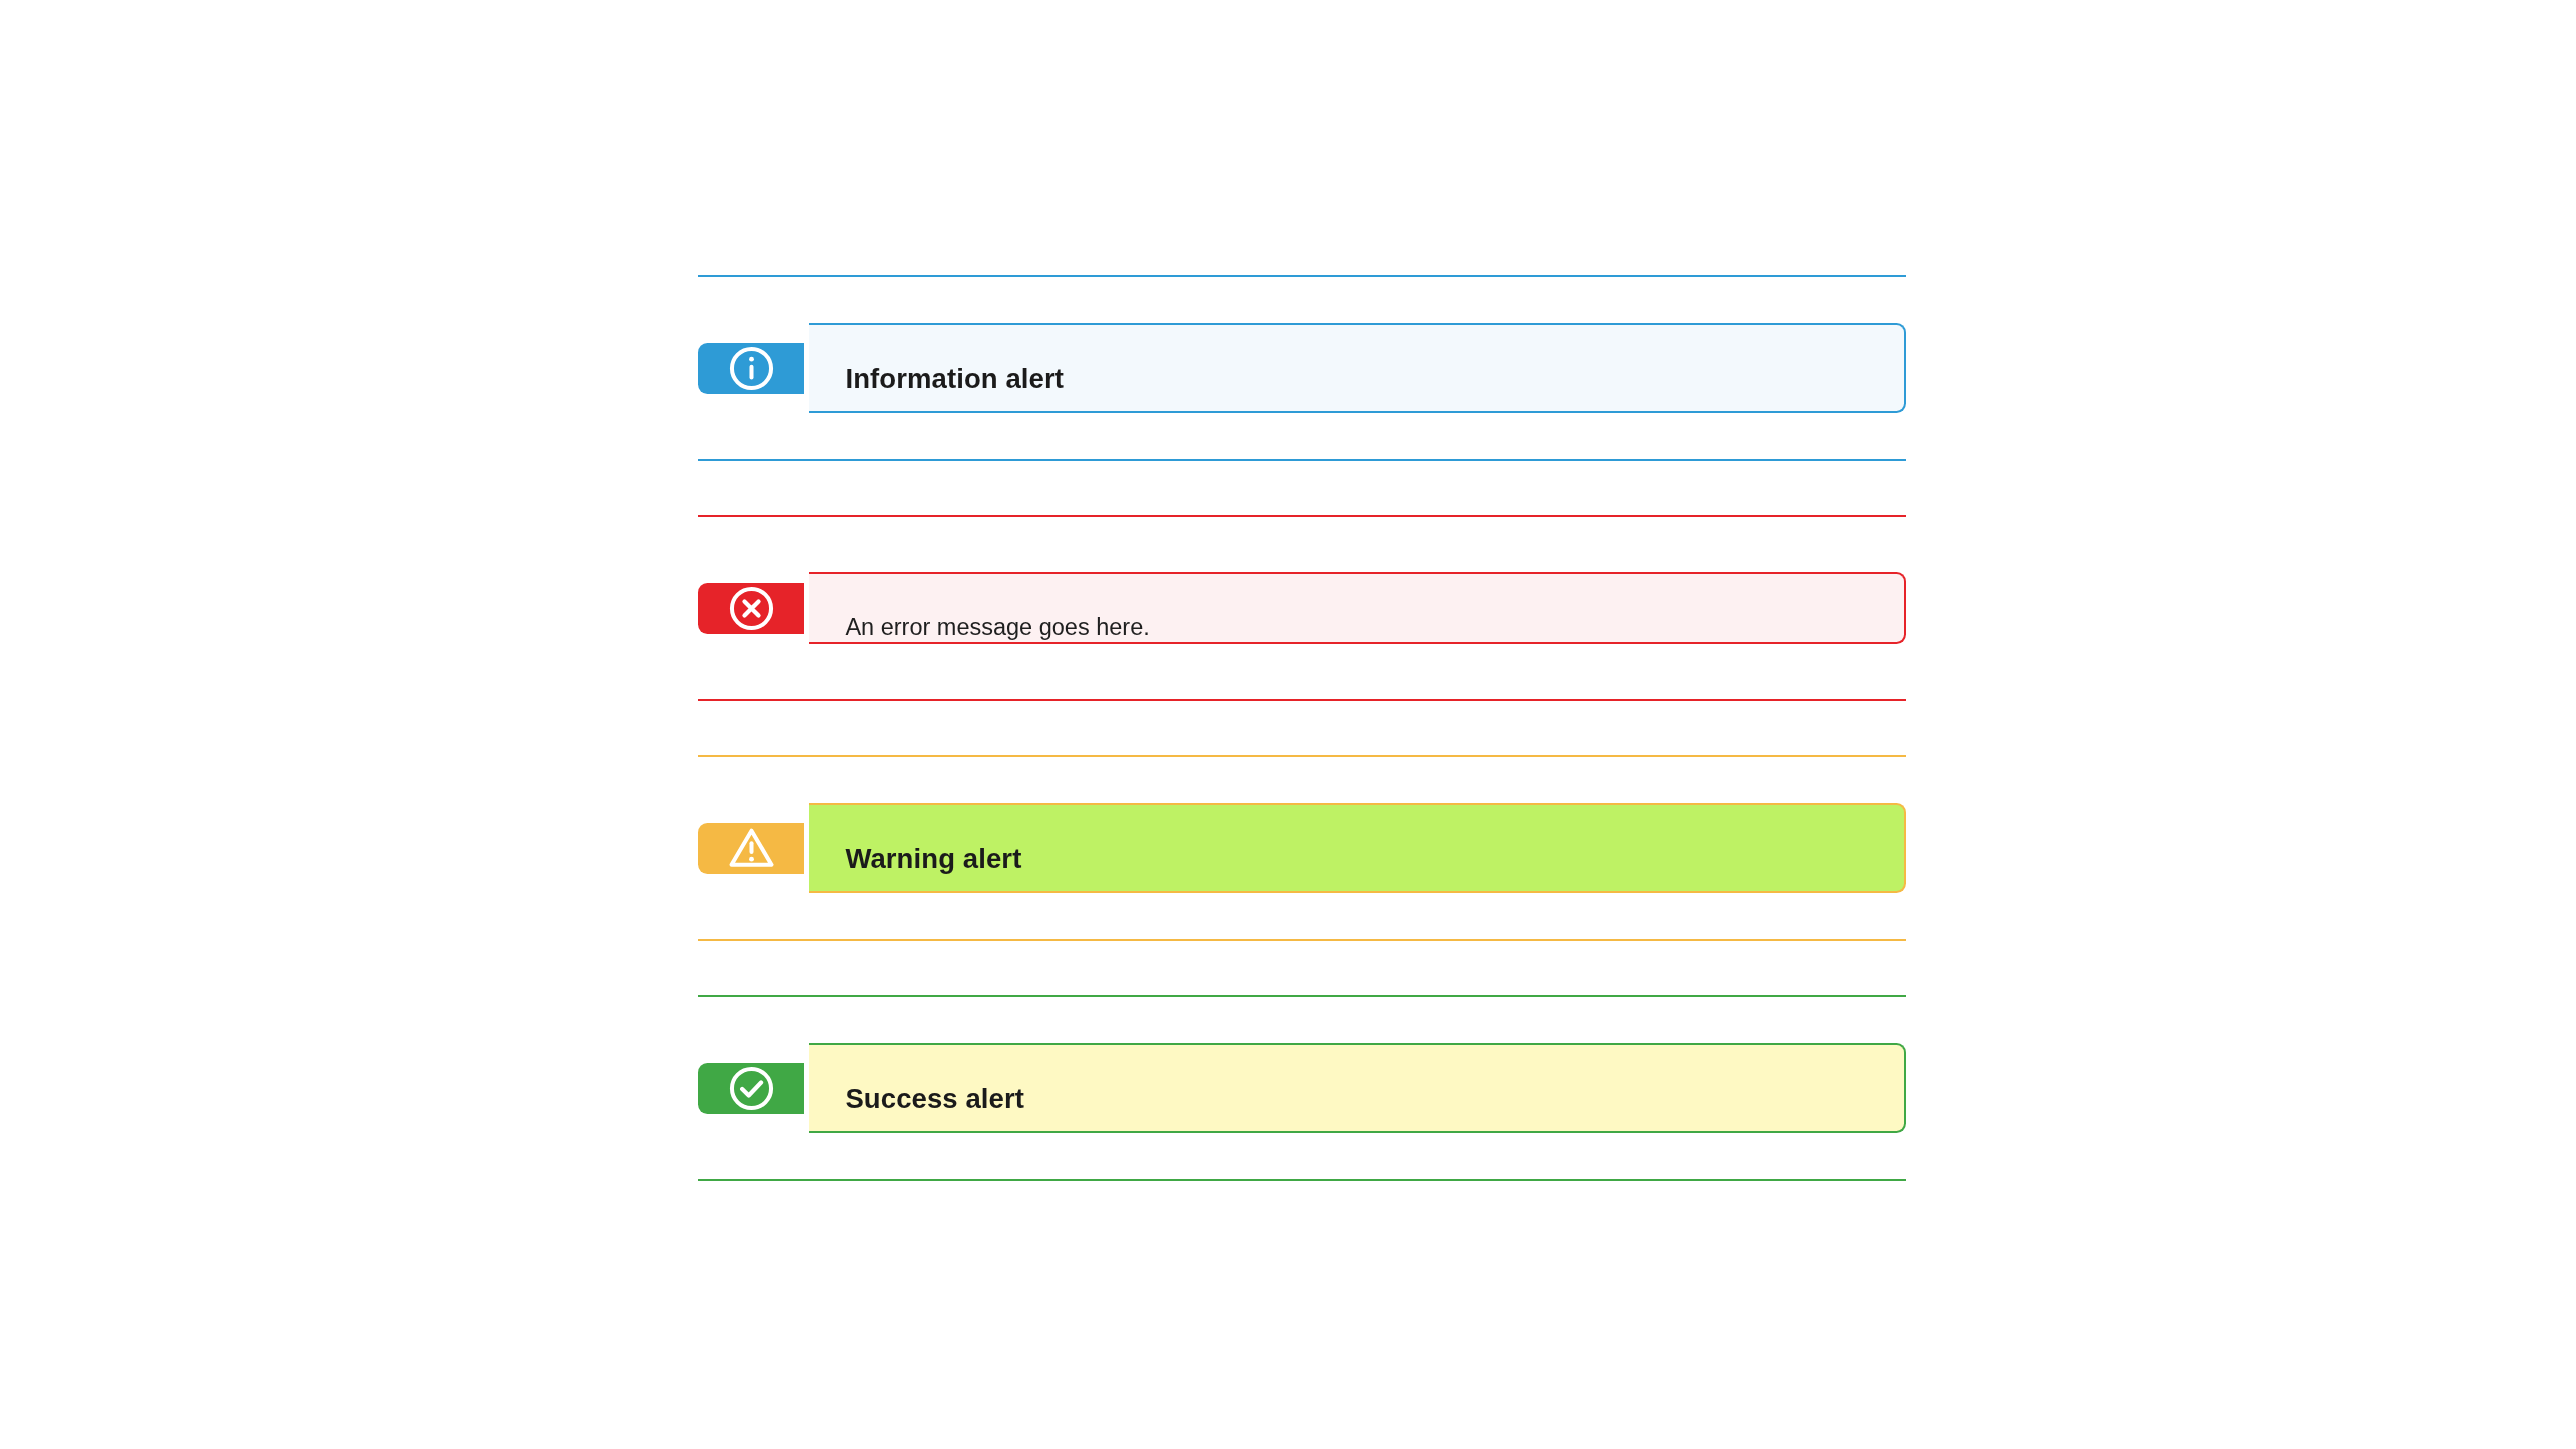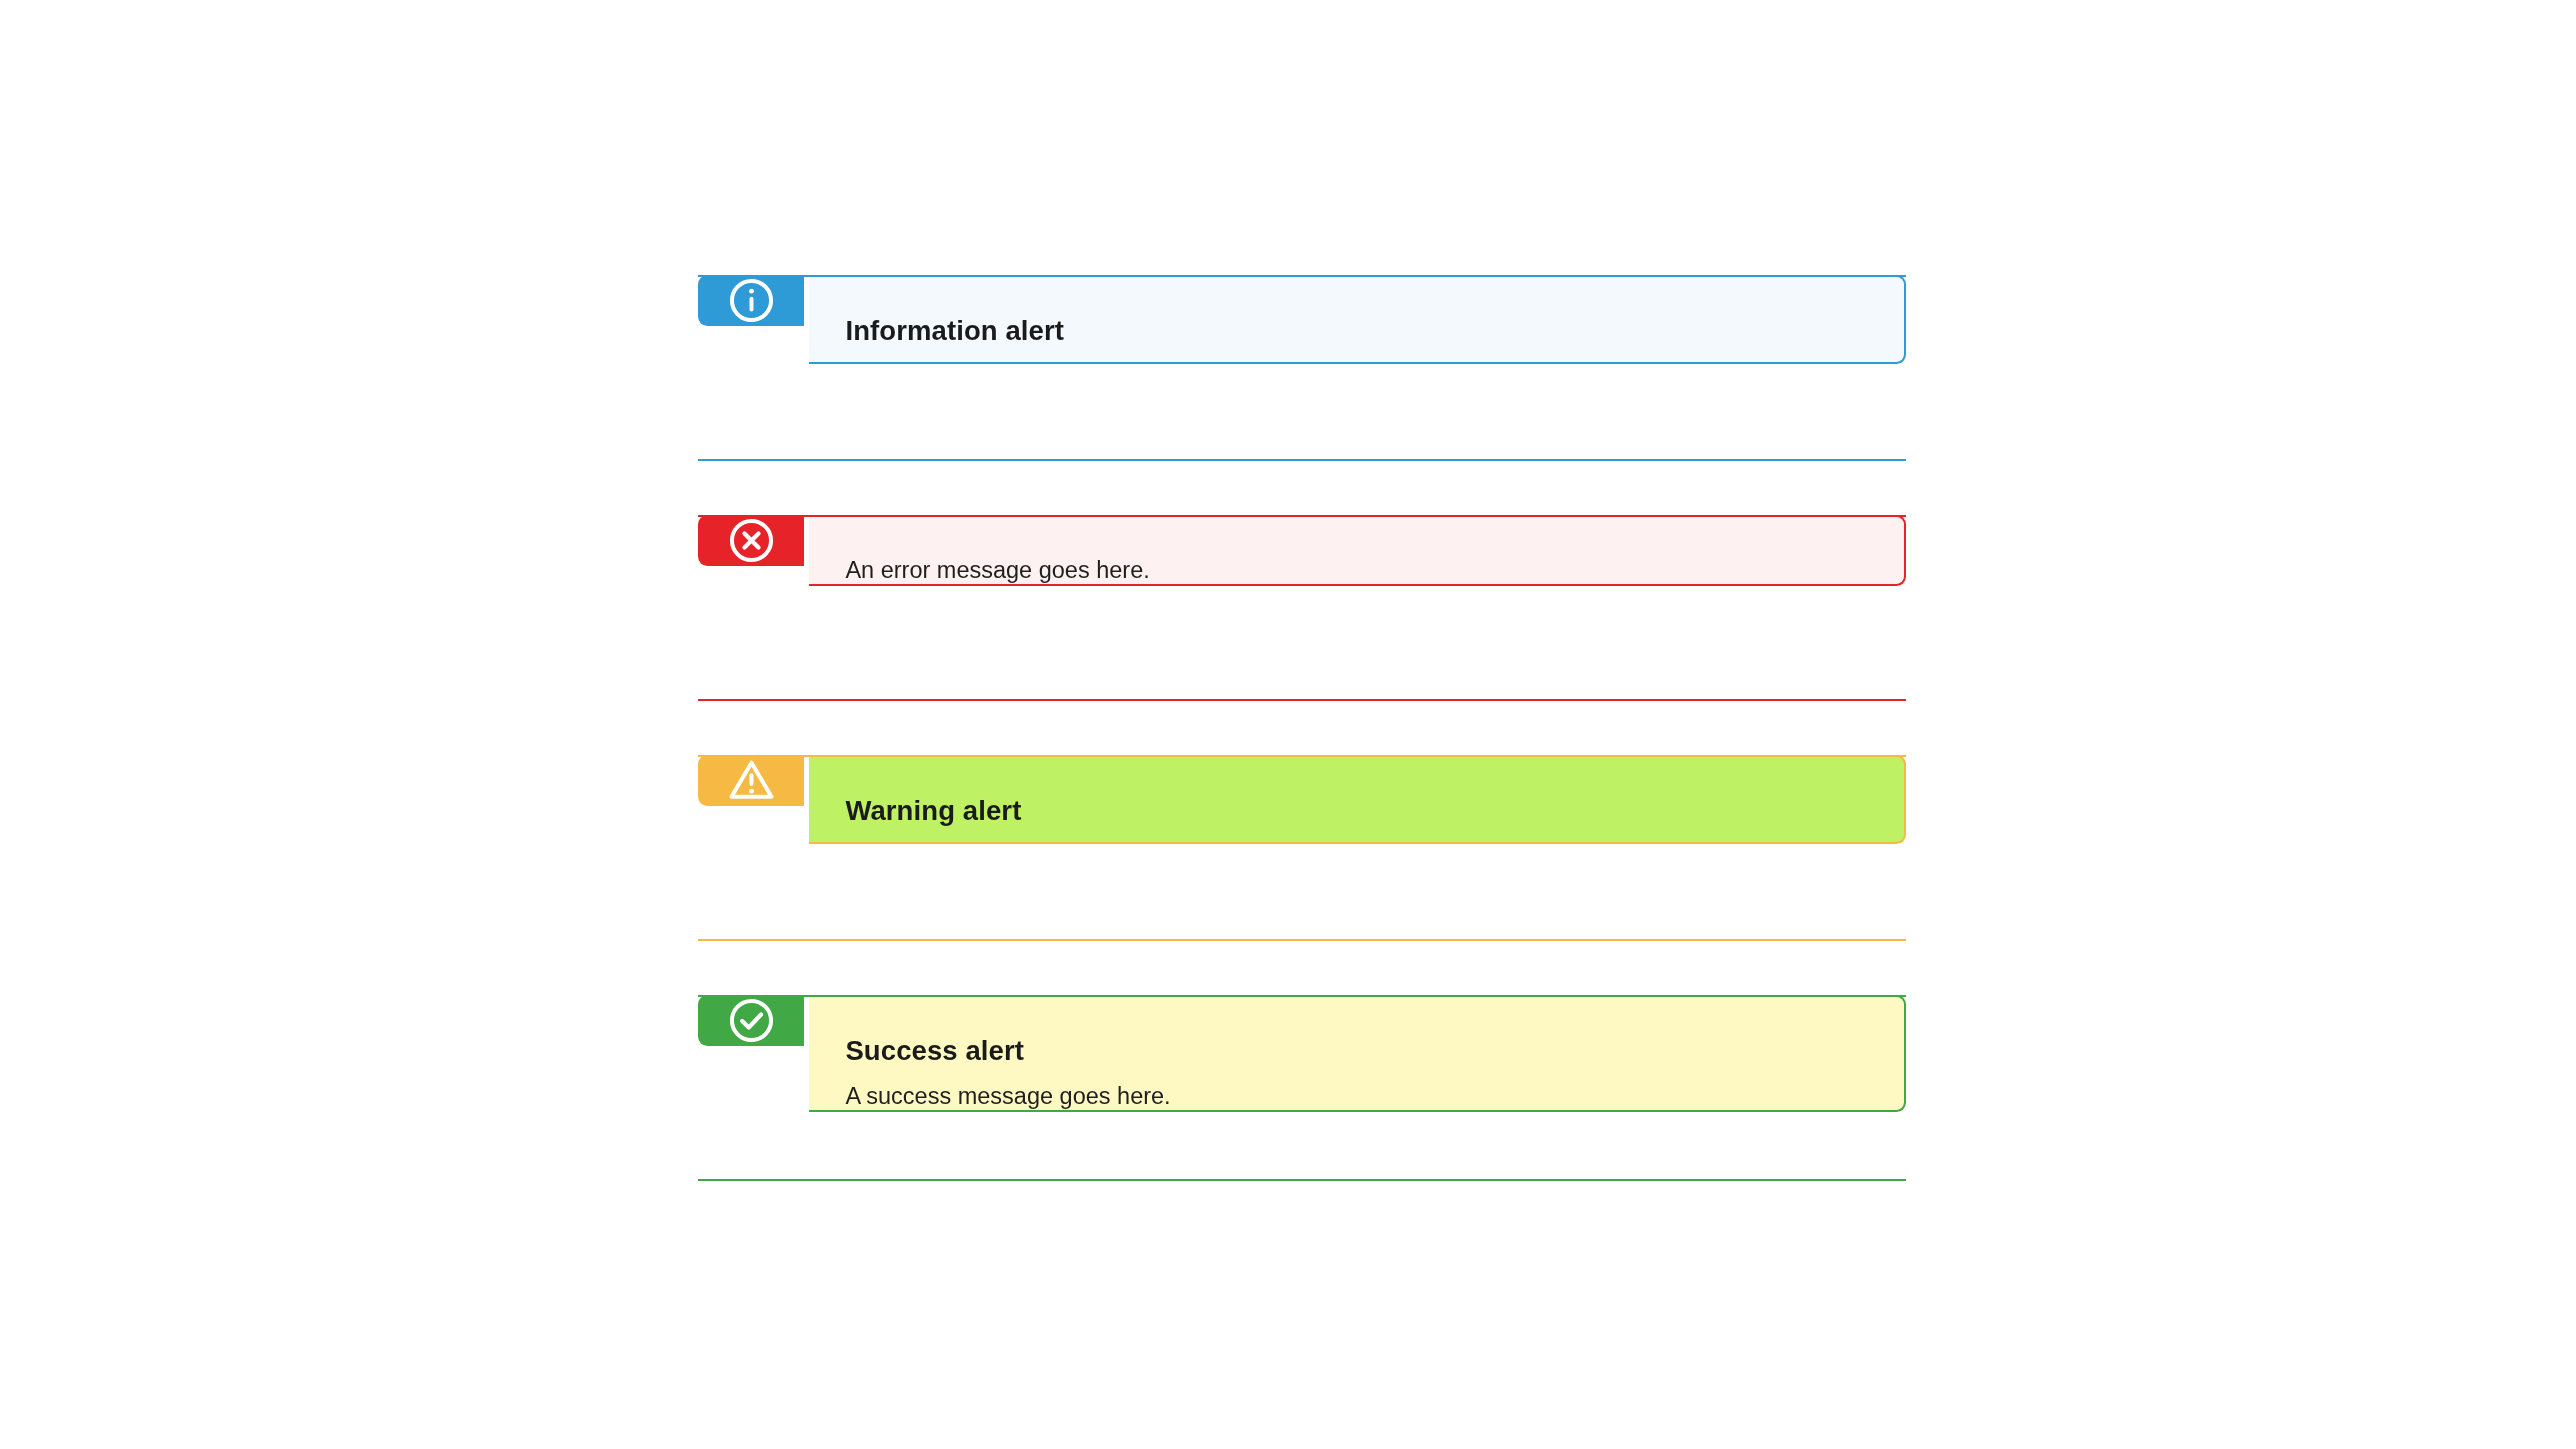--- a/index.html
+++ b/index.html
@@ -28,21 +28,21 @@
     top: 275px;
     width: 1208px;
     display: flex;
     flex-direction: column;
     gap: 54px;
   }
 
   .alert {
     position: relative;
     display: flex;
-    align-items: flex-start;
+    align-items: center;
     width: 1208px;
     height: 186px;
     border-radius: 9.4px;
     box-sizing: border-box;
     background: #ffffff;
   }
 
   
   .alert-icon-strip {
     flex: 0 0 106px;
@@ -178,21 +178,20 @@
         <span class="alert-icon">
           <svg viewBox="0 0 24 24" fill="none" xmlns="http://www.w3.org/2000/svg">
             <circle cx="12" cy="12" r="9.2" stroke="#FFFFFF" stroke-width="1.9"></circle>
             <path d="M7.6 12.2 L10.7 15.3 L16.5 9.2" stroke="#FFFFFF" stroke-width="2.0" stroke-linecap="round" stroke-linejoin="round"></path>
           </svg>
         </span>
       </div>
       <div class="alert-gutter"></div>
       <div class="alert-body" style="background: #fef9c3; border-color: rgb(64, 168, 69);">
         <div class="alert-title">Success alert</div>
-        <div class="alert-message">A success message goes here.</div>
       </div>
       <div class="alert-edge-top" style="background: rgb(64, 168, 69);"></div>
       <div class="alert-edge-bottom" style="background: rgb(64, 168, 69);"></div>
     </div>
 
   </div>
 </div>
 
 
 </body></html>

